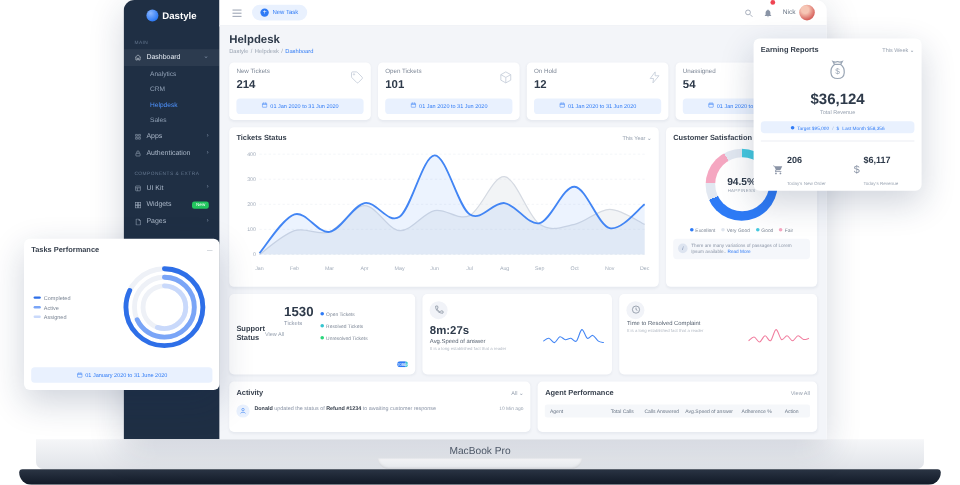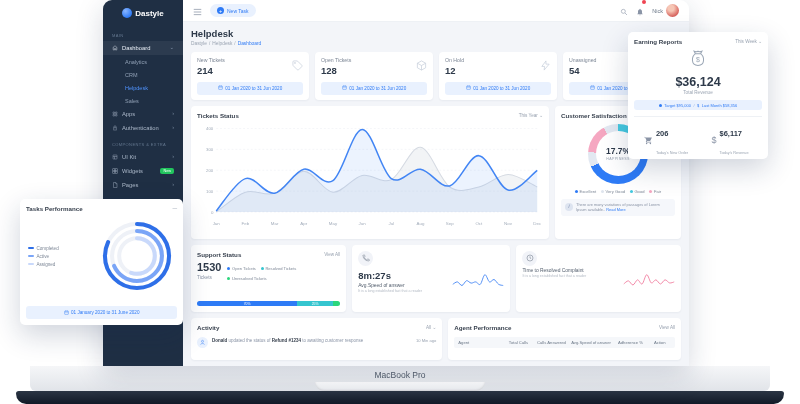--- a/index.html
+++ b/index.html
@@ -94,21 +94,21 @@
                font-size: 4.1px; color: #7d8796; }
   .leg-item { display: flex; align-items: center; gap: 1.5px; }
   .leg-dot { width: 3px; height: 3px; border-radius: 50%; background: #ccc; }
   .cs-note { margin-top: 5px; background: #f5f7fb; border-radius: 3px; padding: 3px 4px;
              font-size: 3.9px; line-height: 1.5; color: #8a94a6; display: flex; gap: 3px; align-items: center; }
   .note-ic { flex-shrink: 0; width: 8px; height: 8px; border-radius: 50%; background: #dde4f0;
              color: #6b7fa5; font-size: 4.5px; display: flex; align-items: center; justify-content: center; font-style: italic; }
   .read-more { color: #2f7bf6; cursor: pointer; }
   
   .support-row { display: grid; grid-template-columns: 1fr 1.02fr 1.06fr; gap: 6px; height: 68px; }
-  .support-panel { display: flex; flex-direction: column; }
+  .support-panel { display: flex; flex-direction: row; }
   .support-mid { display: flex; align-items: flex-start; gap: 6px; margin-top: 4px; }
   .support-total { font-size: 11px; font-weight: bold; color: #2e3a4a; line-height: 1; }
   .support-unit { font-size: 4.8px; color: #8a94a6; margin-top: 2px; }
   .sp-legend { display: flex; gap: 5px; font-size: 4.1px; color: #7d8796; margin-top: 4px; flex-wrap: wrap; }
   .bar { margin-top: auto; height: 5px; border-radius: 3px; overflow: hidden; display: flex; background: #eef1f6; }
   .bar-seg { height: 100%; font-size: 3.4px; color: #fff; display: flex; align-items: center; justify-content: center; }
   .kpi-panel { position: relative; }
   .kpi-icon { width: 15px; height: 15px; border-radius: 50%; background: #f1f3f8;
               display: flex; align-items: center; justify-content: center; }
   .kpi-icon svg { width: 8px; height: 8px; stroke: #6b7787; fill: none; stroke-width: 1.6; }
@@ -283,21 +283,21 @@
                   <rect x="3" y="5" width="18" height="16" rx="2"></rect>
                   <path d="M8 2 v5 M16 2 v5 M3 10 h18"></path>
                 </svg></span>
             <span>01 Jan 2020 to 31 Jun 2020</span>
           </div>
         </div>
         <div class="card stat-card">
           <div class="stat-top">
             <div>
               <div class="stat-label">Open Tickets</div>
-              <div class="stat-value">128</div>
+              <div class="stat-value">101</div>
             </div>
             <span class="stat-icon">
               <svg viewBox="0 0 24 24">
                   <path d="M12 2 L21 7 V17 L12 22 L3 17 V7 Z M12 22 V12 M3 7 L12 12 L21 7"></path>
                 </svg>
             </span>
           </div>
           <div class="date-pill">
             <span class="cal-ic"><svg viewBox="0 0 24 24">
                   <rect x="3" y="5" width="18" height="16" rx="2"></rect>
@@ -383,21 +383,21 @@
               <path d="M20,96.9C25.06060606060606,91.21666666666667,40.24242424242424,65.91666666666666,50.36363636363636,62.8C60.48484848484848,59.68333333333333,70.6060606060606,79.85,80.72727272727272,78.2C90.84848484848484,76.55000000000001,100.96969696969697,55.10000000000001,111.0909090909091,52.900000000000006C121.21212121212122,50.7,131.33333333333331,71.96666666666667,141.45454545454544,65C151.57575757575756,58.03333333333333,161.6969696969697,11.466666666666661,171.8181818181818,11.099999999999994C181.93939393939394,10.733333333333327,192.06060606060606,55.83333333333333,202.1818181818182,62.8C212.3030303030303,69.76666666666667,222.4242424242424,51.616666666666674,232.54545454545453,52.900000000000006C242.66666666666666,54.18333333333334,252.78787878787875,72.88333333333334,262.9090909090909,70.5C273.030303030303,68.11666666666666,283.1515151515151,37.86666666666666,293.27272727272725,38.599999999999994C303.3939393939394,39.33333333333333,313.5151515151515,72.33333333333334,323.6363636363636,74.9C333.75757575757575,77.46666666666667,348.93939393939394,57.483333333333334,354,54" fill="none" stroke="#4285f4" stroke-width="1.6"></path>
             </svg>
         </div>
         <div class="card panel">
           <div class="panel-head">
             <span class="panel-title">Customer Satisfaction</span>
           </div>
           <div class="donut-wrap">
             <div class="donut" style="background: conic-gradient(rgb(69, 201, 224) 0%, rgb(69, 201, 224) 10%, rgb(46, 123, 246) 10%, rgb(46, 123, 246) 68%, rgb(226, 232, 241) 68%, rgb(226, 232, 241) 76%, rgb(245, 167, 193) 76%, rgb(245, 167, 193) 92%, rgb(226, 232, 241) 92%, rgb(226, 232, 241) 100%);">
               <div class="donut-hole">
-                <span class="donut-val">17.7%</span>
+                <span class="donut-val">94.5%</span>
                 <span class="donut-cap">HAPPINESS</span>
               </div>
             </div>
           </div>
           <div class="cs-legend">
             <span class="leg-item">
                 <span class="leg-dot" style="background-color: rgb(46, 123, 246);"></span>
                 <span>Excellent</span>
               </span>
             <span class="leg-item">

